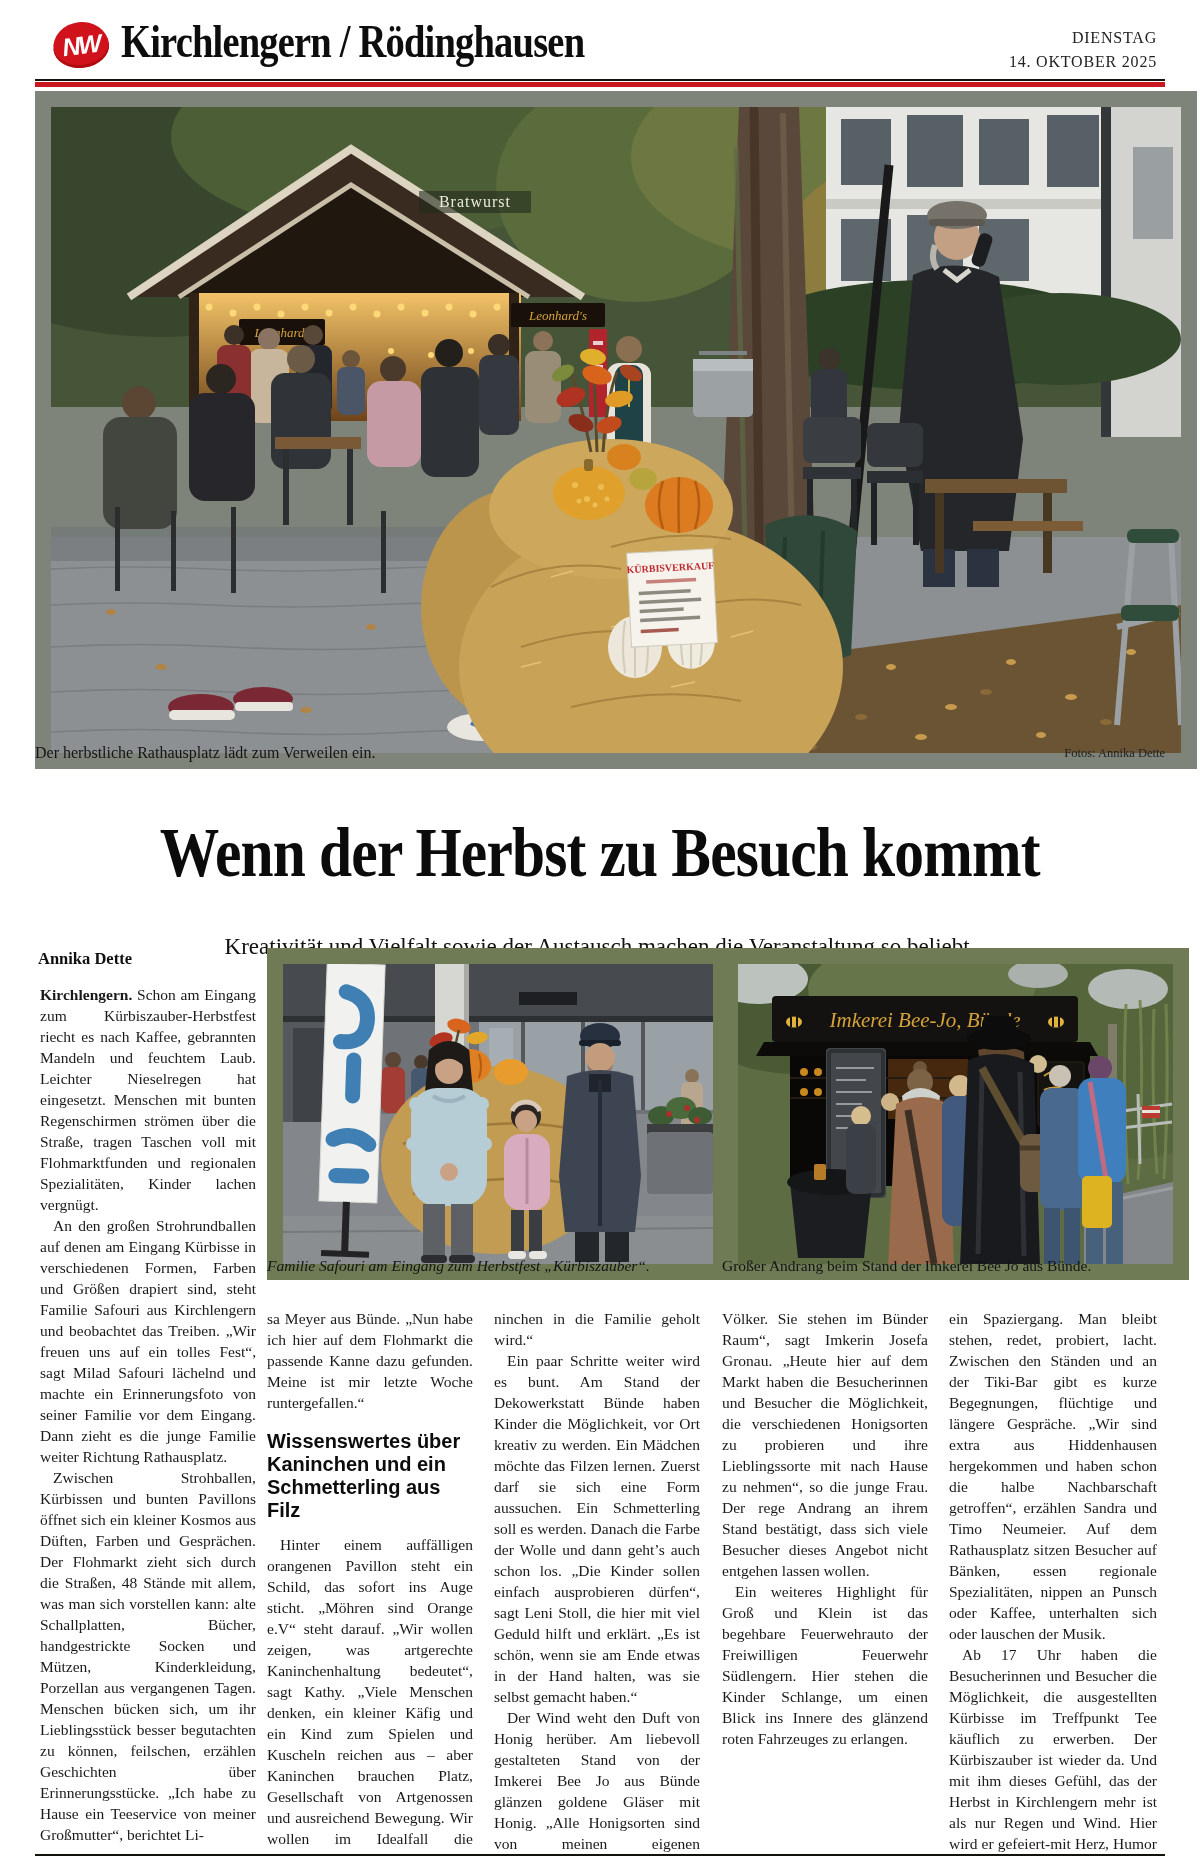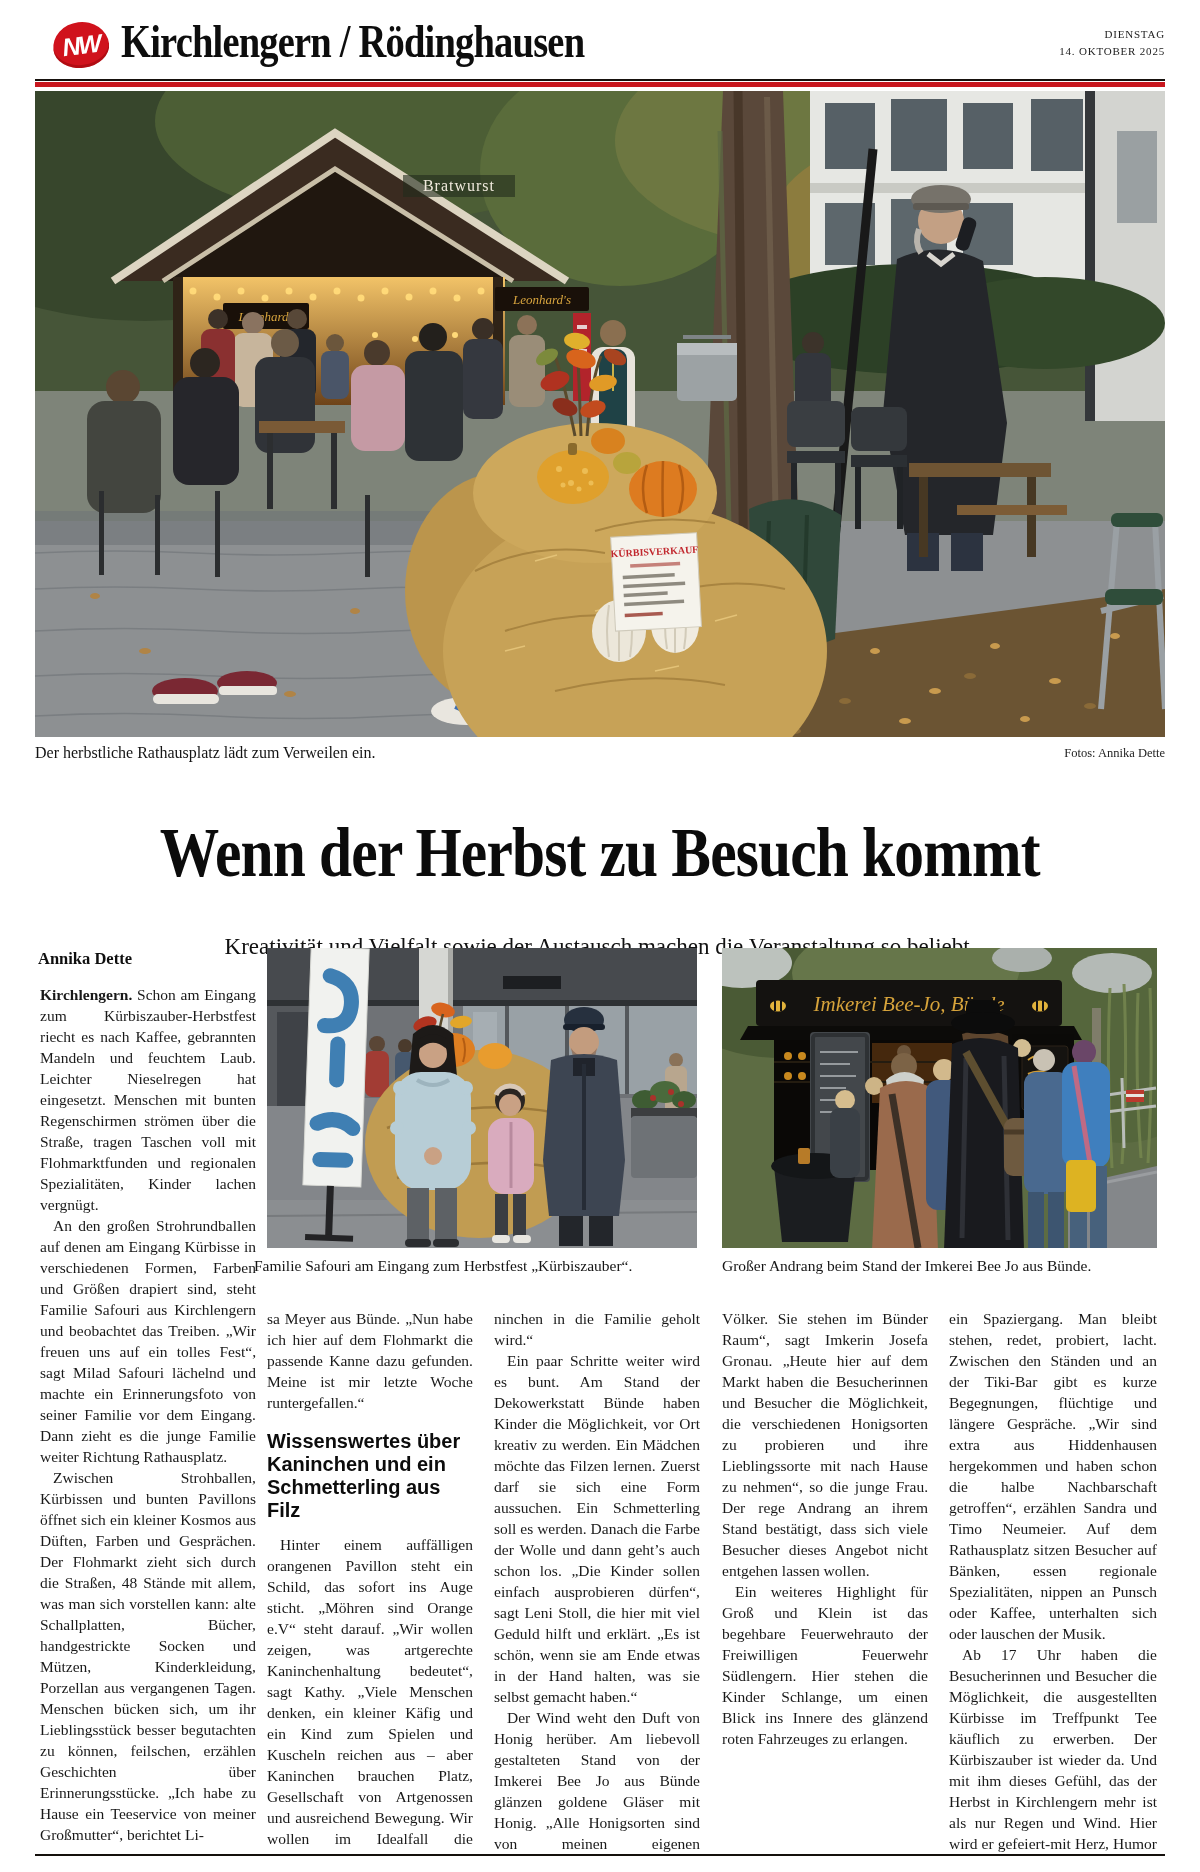--- a/index.html
+++ b/index.html
@@ -20,39 +20,39 @@
     color:#fff; font-family:"Liberation Sans", sans-serif; font-weight:bold;
     font-style:italic; font-size:25px; letter-spacing:-2px;
   }
   .section-title {
     position:absolute; left:86px; top:2px; white-space:nowrap;
     font-family:"Liberation Serif", serif; font-weight:bold; font-size:47px;
     letter-spacing:-1px; color:#0d0d0d;
     transform:scaleX(.82); transform-origin:left center;
   }
   .dateline {
-    position:absolute; right:0; top:14px; text-align:right;
-    font-size:11px; line-height:1.5; letter-spacing:.8px; color:#222;
+    position:absolute; right:8px; top:14px; text-align:right;
+    font-size:16px; line-height:1.5; letter-spacing:.8px; color:#222;
   }
   .rule-black { position:absolute; left:35px; width:1130px; top:79px; height:2px; background:#17120e; }
   .rule-red   { position:absolute; left:35px; width:1130px; top:82px; height:5px; background:#c8171e; }
 
   
-  figure { margin:0; padding:0; }
+  figure { margin:0; padding:16px; }
   .lead-photo { position:absolute; left:35px; top:91px; width:1130px; height:646px; overflow:hidden; background:#7e8479; }
   .lead-photo svg, .small-photo svg { display:block; width:100%; height:100%; }
   .caption-row { position:absolute; left:35px; width:1130px; top:744px; display:flex; justify-content:space-between; align-items:center; }
   .caption { font-size:16px; color:#141414; }
   .credit  { font-size:12.5px; color:#222; }
 
   .small-photo { position:absolute; top:948px; height:300px; overflow:hidden; background:#6f7b55; }
   .photo-family { left:267px; width:430px; }
   .photo-honey  { left:722px; width:435px; }
   .small-caption { position:absolute; top:1257px; font-size:15.5px; color:#141414; }
-  .cap-family { left:254px; width:430px; }
+  .cap-family { left:267px; width:430px;font-style:italic; }
   .cap-honey  { left:722px; width:435px; }
 
   
   .headline {
     position:absolute; left:0; width:1200px; top:770px; text-align:center;
     font-weight:bold; font-size:70px; line-height:1.04; color:#0b0b0b; white-space:nowrap;
   }
   .headline .squeeze { display:inline-block; transform:scaleX(.85); transform-origin:center; letter-spacing:-1px; }
   .subheadline {
     position:absolute; left:70px; width:1060px; top:876px; text-align:center;

